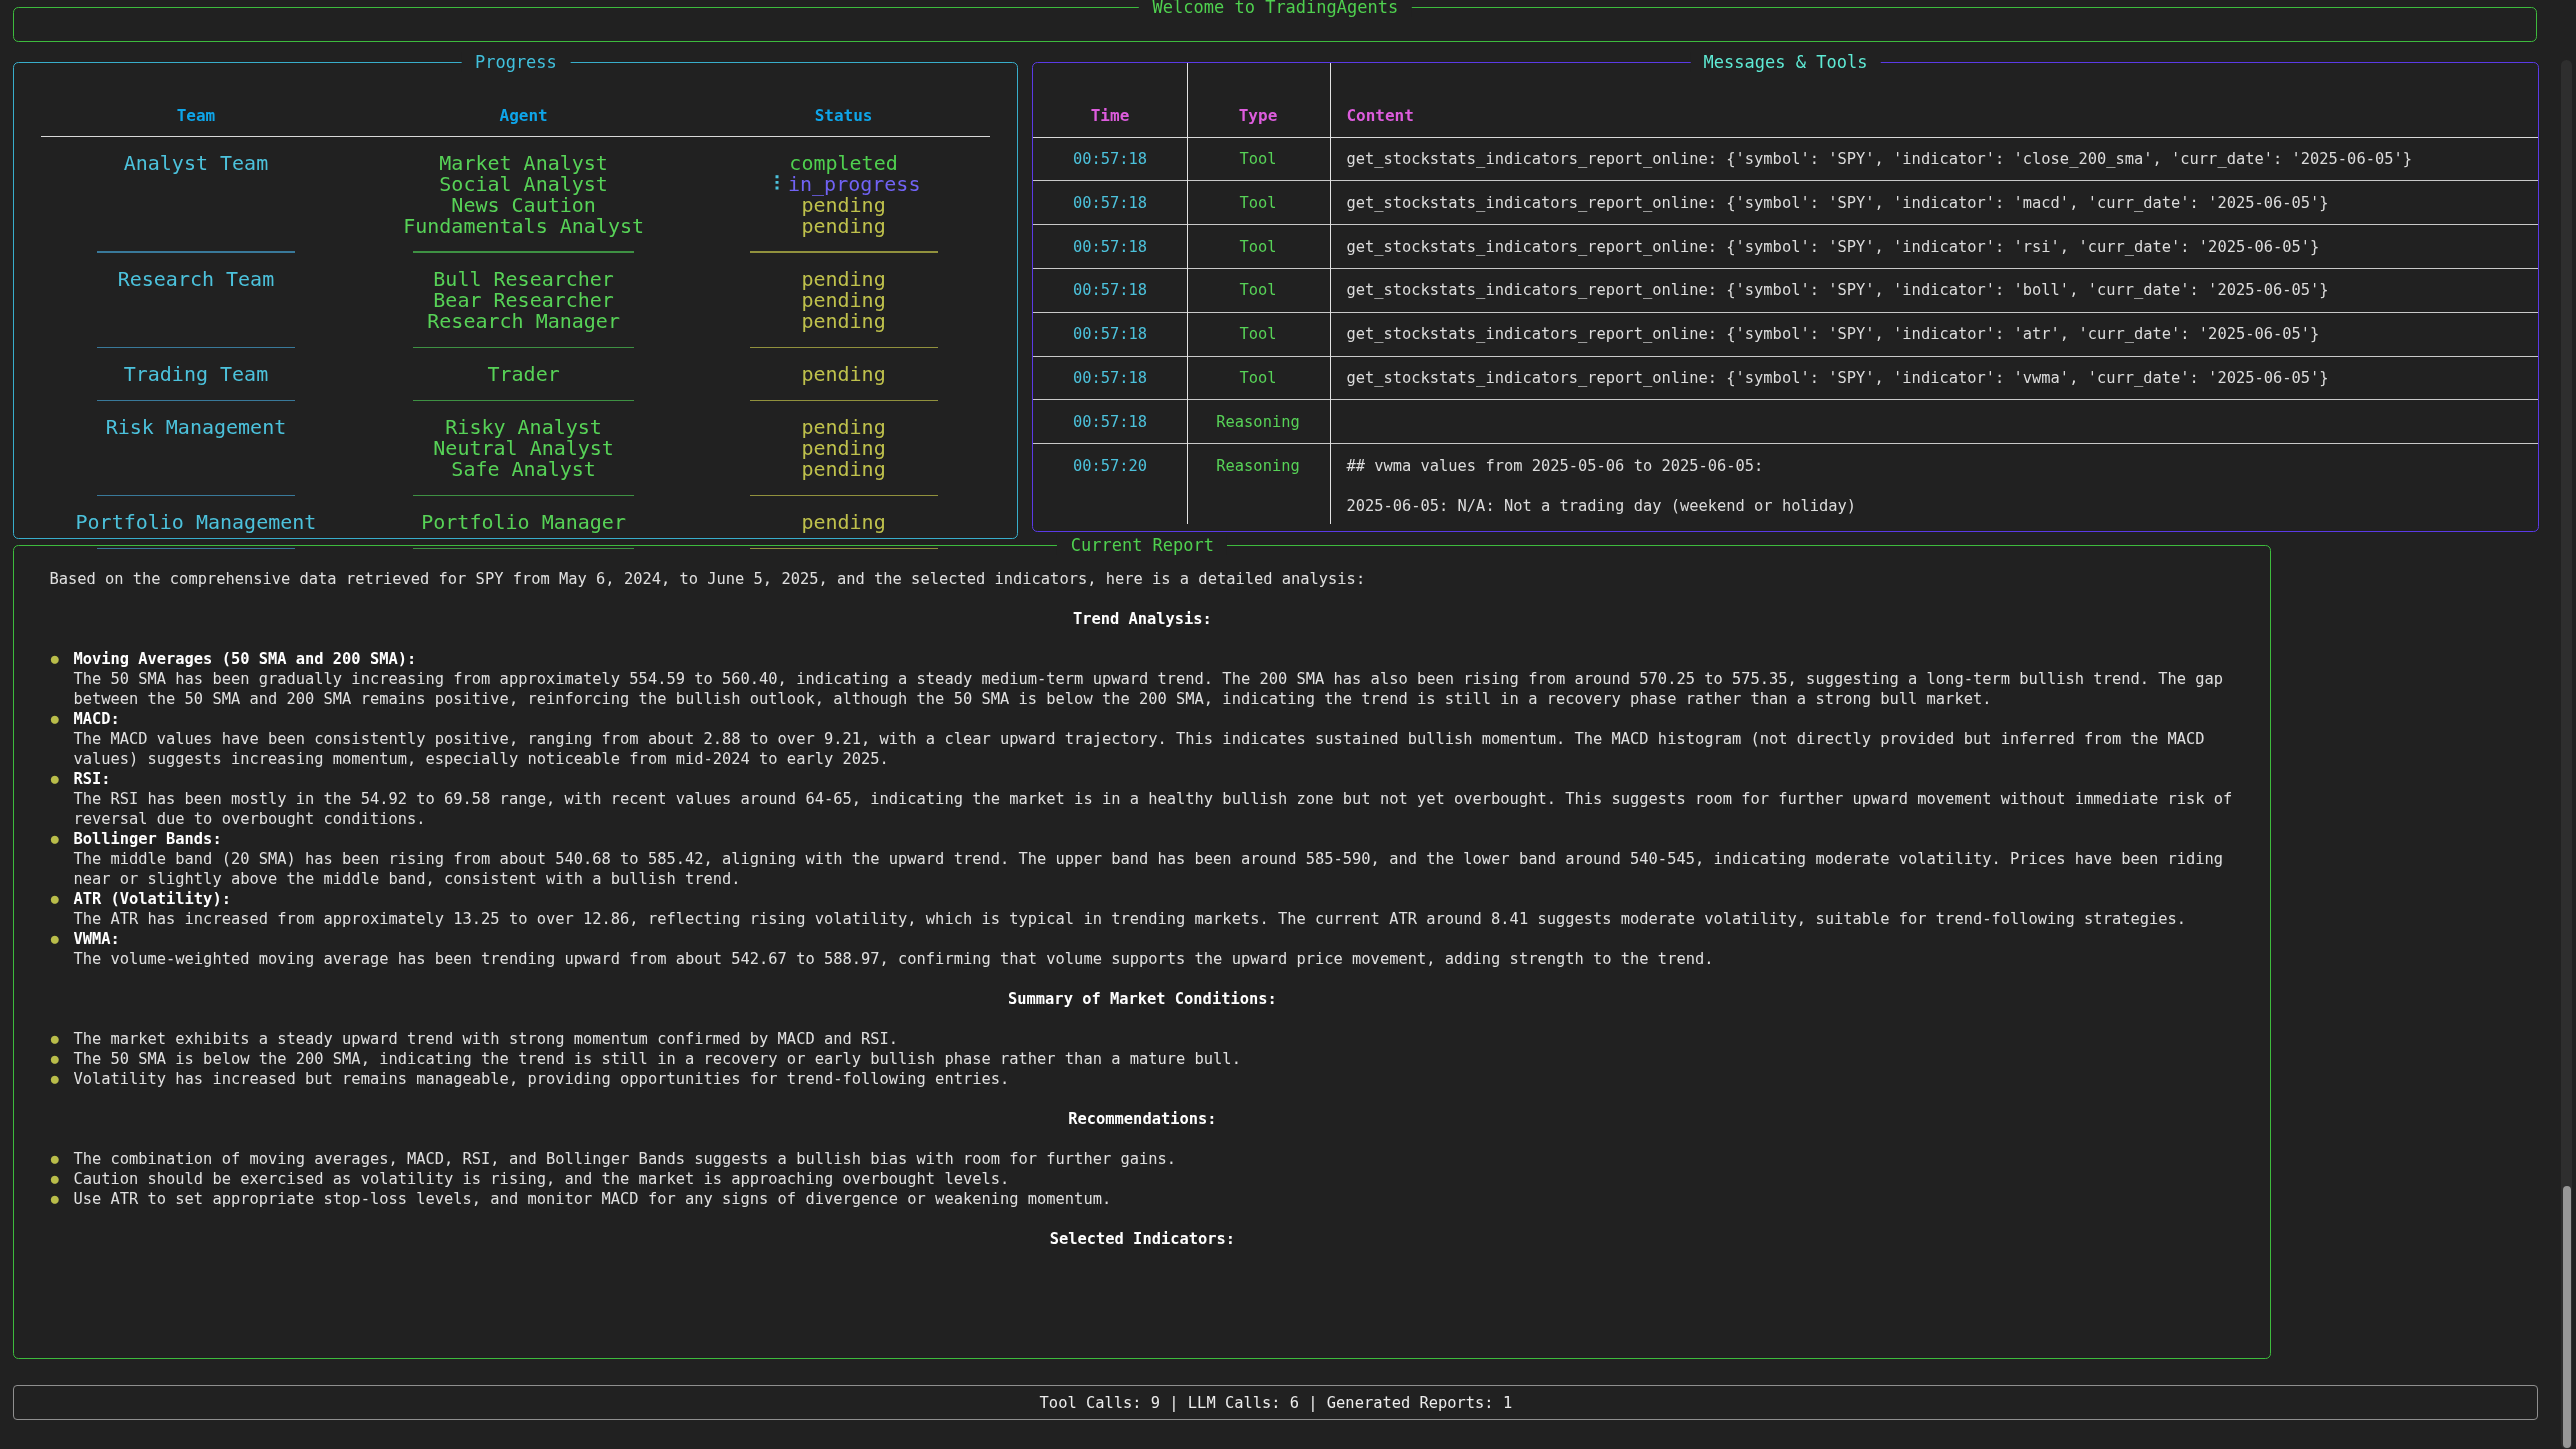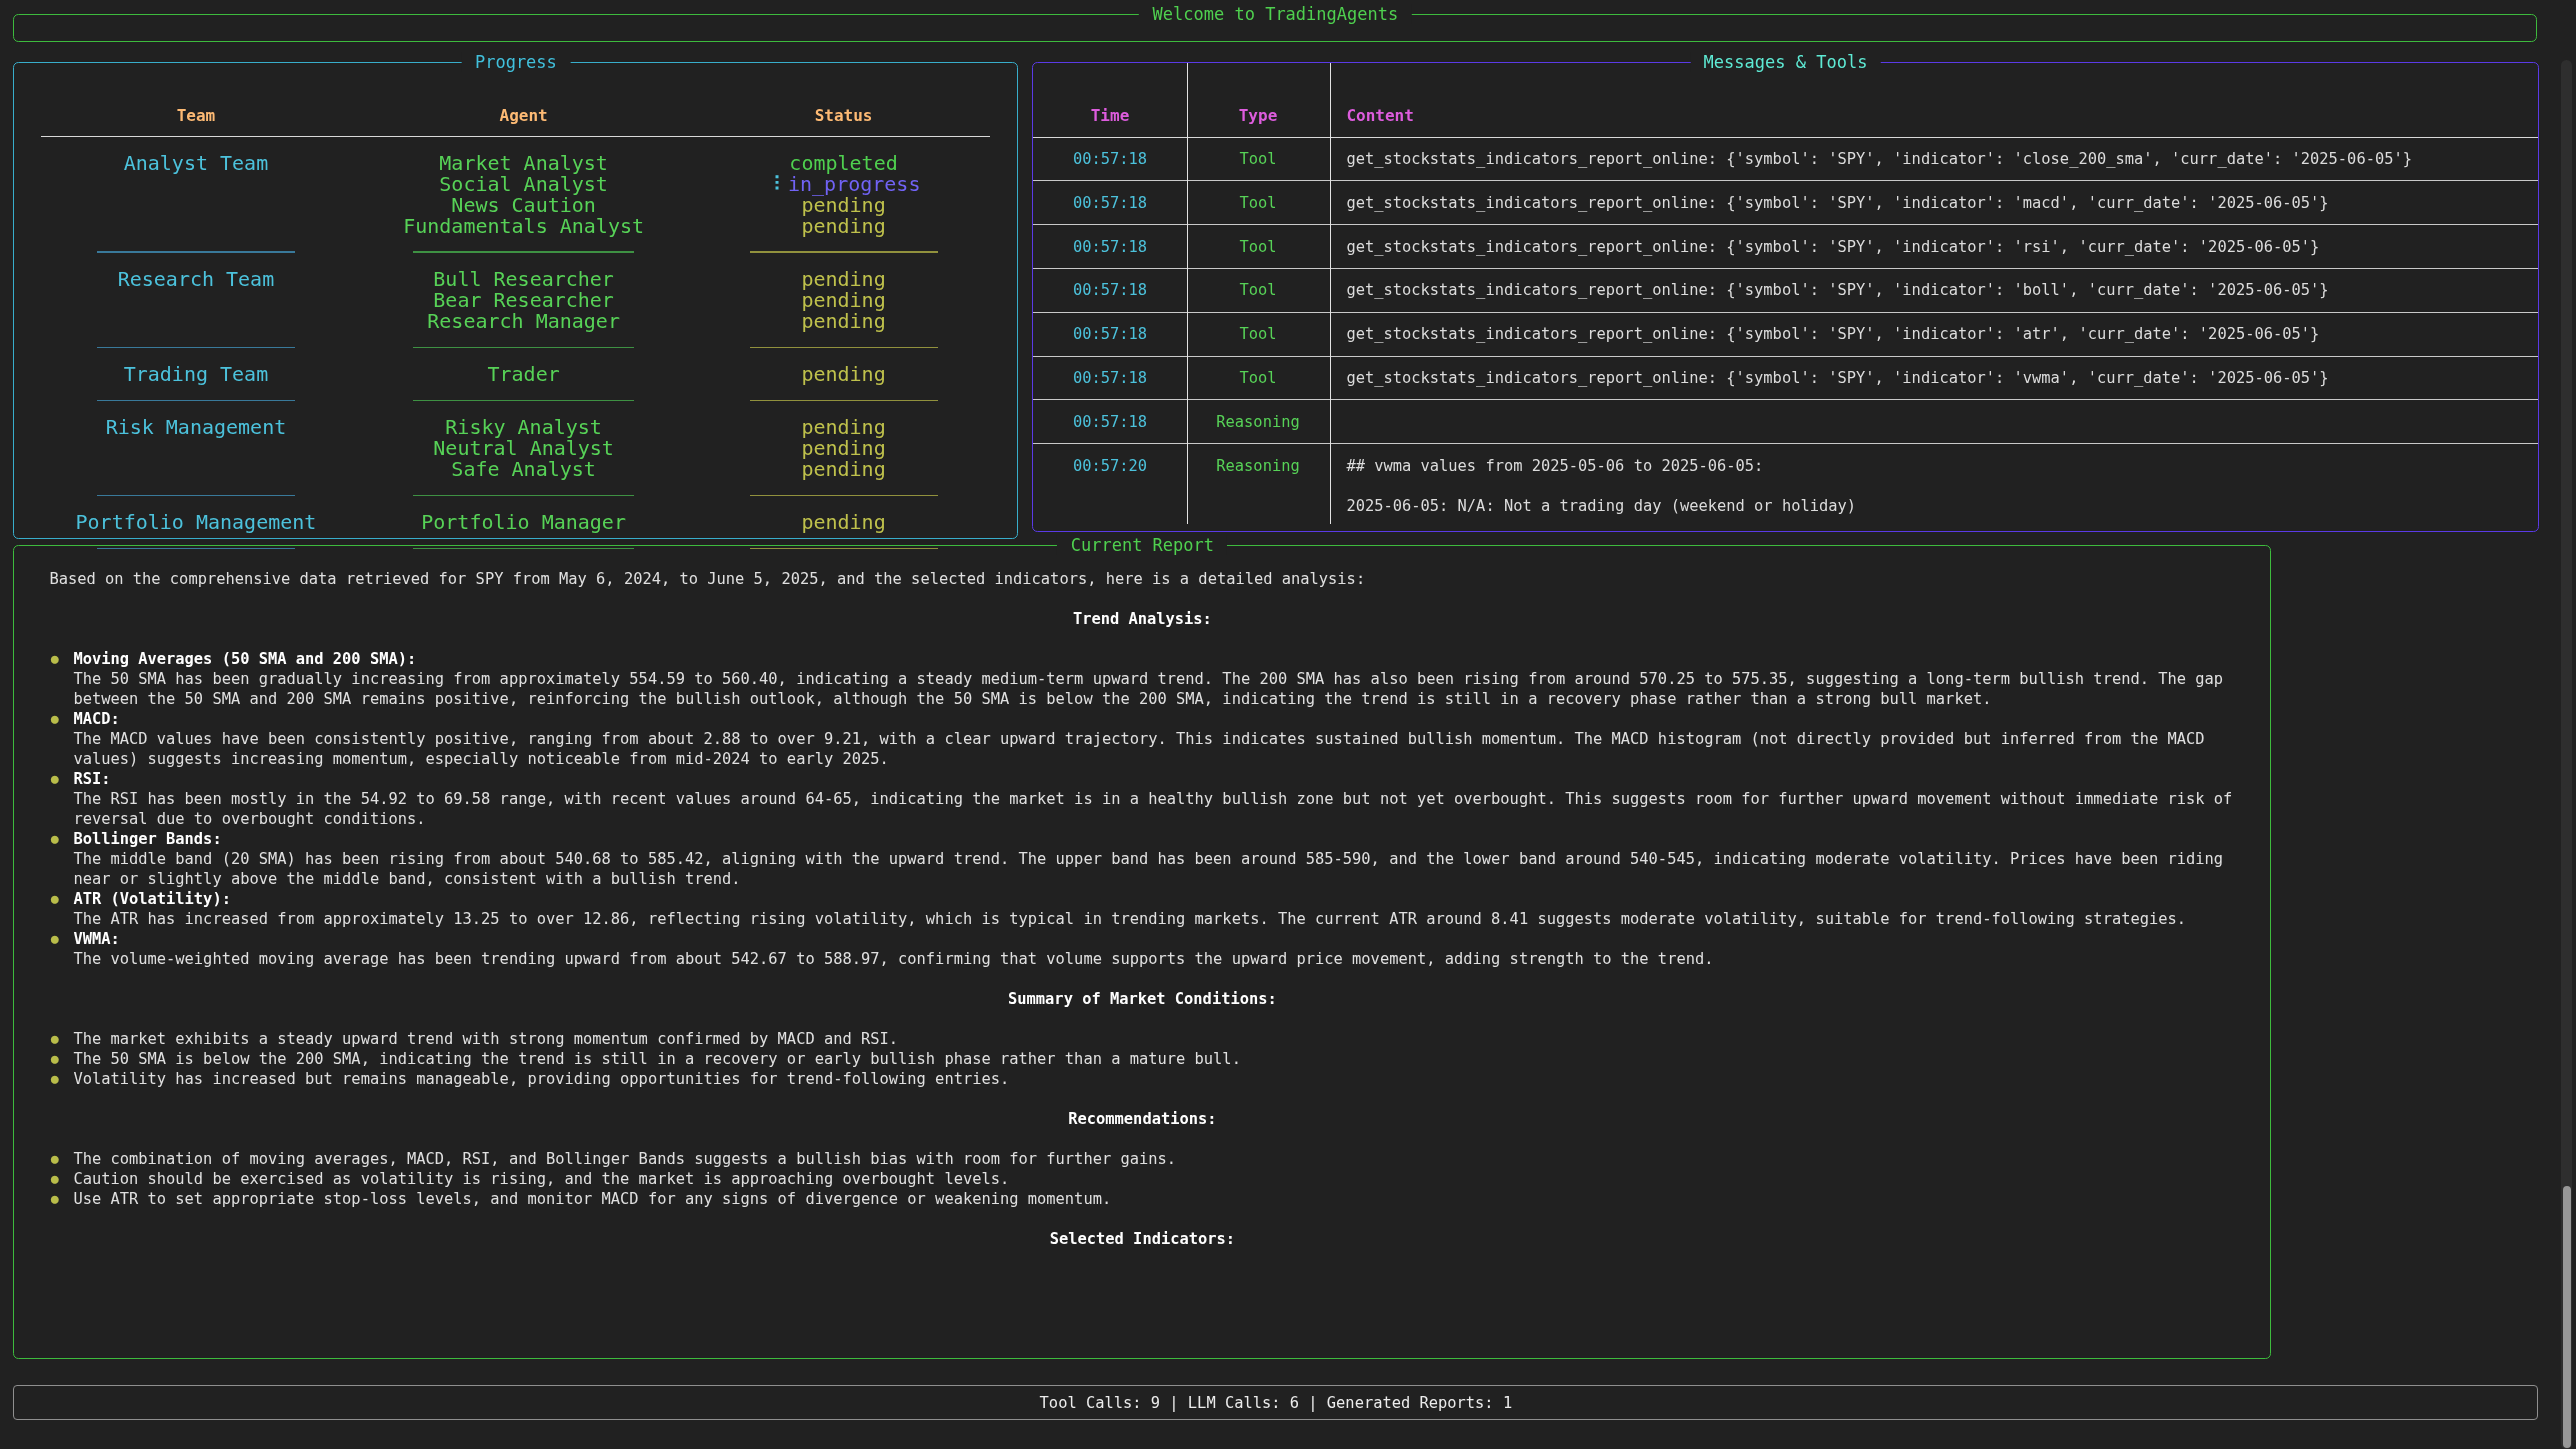--- a/index.html
+++ b/index.html
@@ -3,29 +3,29 @@
 <meta charset="utf-8">
 <style>
   * { margin:0; padding:0; box-sizing:border-box; }
   html,body { width:2576px; height:1449px; background:#212121; overflow:hidden;
     font-family:"DejaVu Sans Mono","Liberation Mono",monospace; color:#dedede; }
   .panel { position:absolute; border:1.3px solid; border-radius:5.4px; }
   .ptitle { position:absolute; top:-11.4px; left:50%; transform:translateX(-50%);
     background:#212121; padding:0 13.4px; font-size:17px; white-space:nowrap; }
 
   
-  #banner { left:13.4px; top:14px; width:2524px; height:28px; border-color:#3dbb3d; }
+  #banner { left:13.4px; top:7px; width:2524px; height:35px; border-color:#3dbb3d; }
   #banner .ptitle { color:#4fd04f; }
 
   
   #progress { left:13.4px; top:62px; width:1005px; height:477px; border-color:#38aecb; }
   #progress .ptitle { color:#41c0dc; }
   .pg-body { padding:43px 27px 0 27px; }
   .pg-grid { display:grid; grid-template-columns:1fr 1.12fr 0.95fr; }
-  .pg-colhead { text-align:center; color:#fdba74; font-weight:bold; font-size:16px; }
+  .pg-colhead { text-align:center; color:#0ea5e9; font-weight:bold; font-size:16px; }
   .pg-headsep { height:0; border-top:1.3px solid #d8d8d8; margin-top:10.7px; }
   .pg-group { padding-top:16px; }
   .pg-row { display:grid; grid-template-columns:1fr 1.12fr 0.95fr; line-height:21px; font-size:20px; }
   .pg-cell { text-align:center; white-space:nowrap; }
   .team   { color:#4cc2dc; }
   .agent  { color:#57d257; }
   .st-completed  { color:#4fd04f; }
   .st-pending    { color:#bfc14c; }
   .st-inprogress { color:#7163f5; }
   .spinner { color:#4cc2dc; margin-right:6.7px; }

